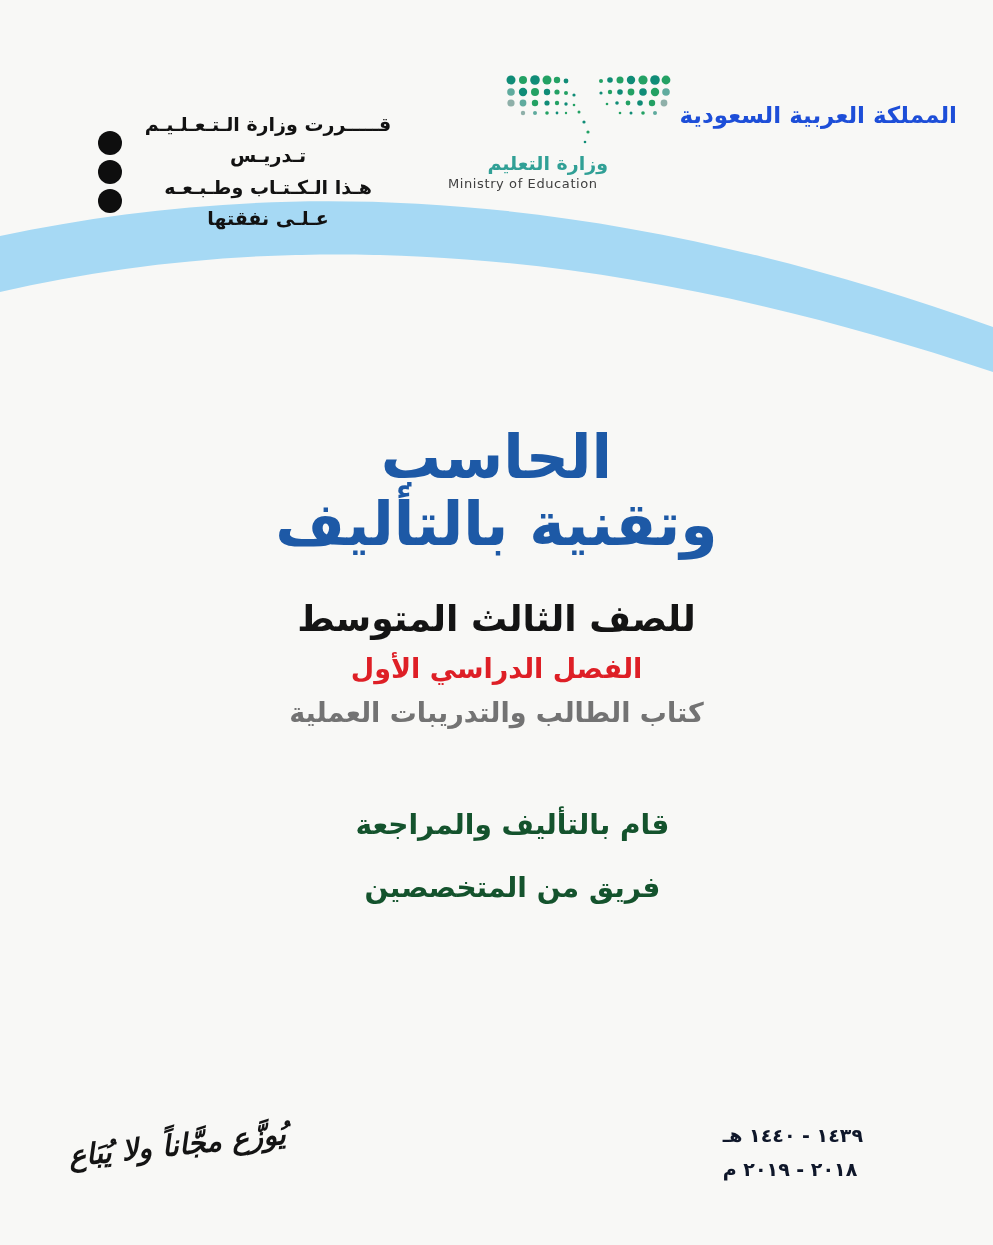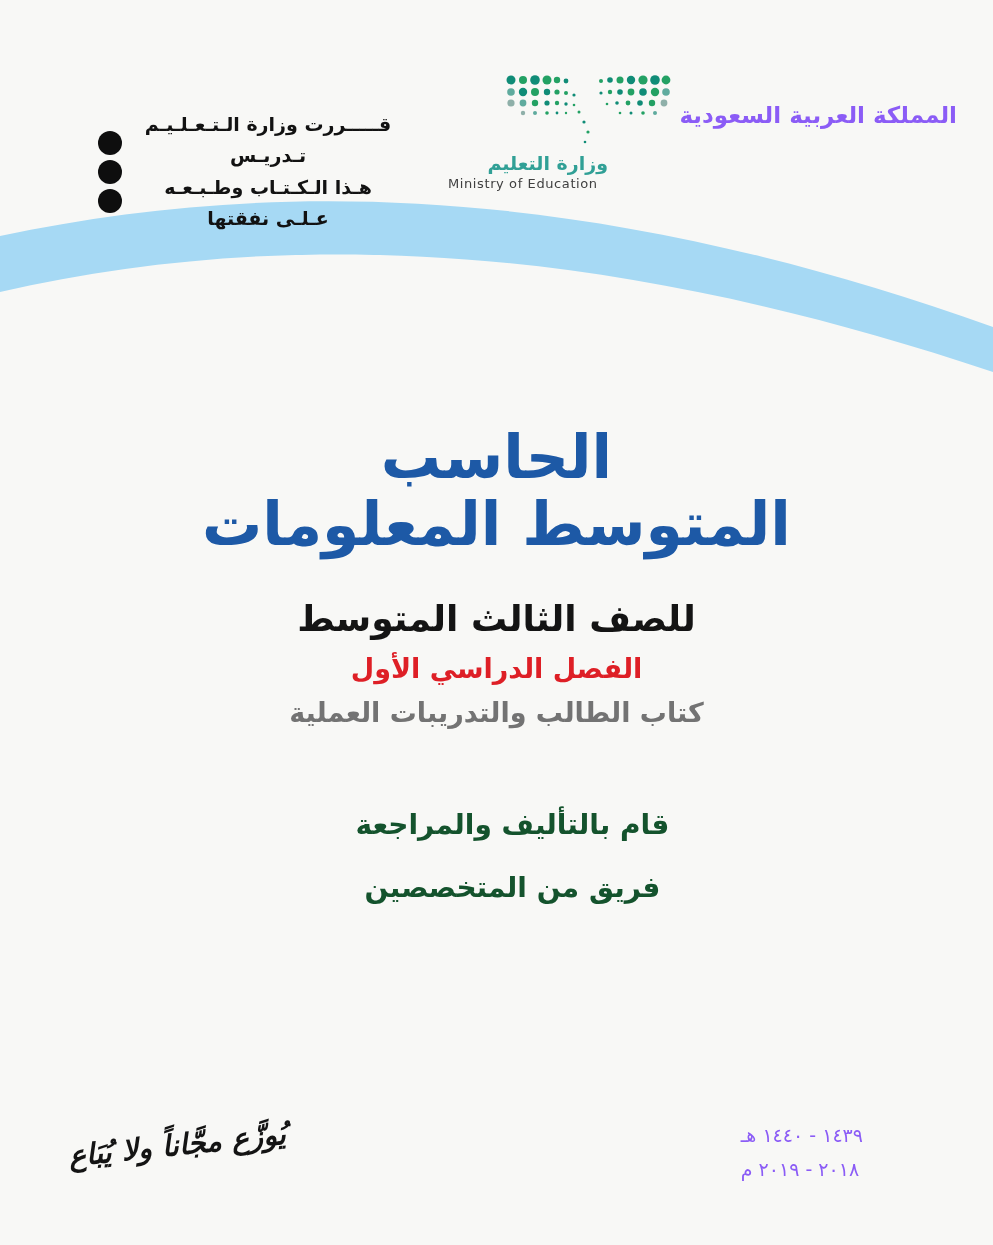--- a/index.html
+++ b/index.html
@@ -12,21 +12,21 @@
   .decree { position: absolute; top: 109px; left: 98px; display: flex; align-items: center; }
   .decree-dots { display: flex; flex-direction: column; gap: 5px; margin-right: 20px; }
   .decree-dots span { width: 24px; height: 24px; border-radius: 50%; background: #0e0e0e; display: block; }
   .decree-text { direction: rtl; text-align: center; font-weight: 700; font-size: 19px; line-height: 1.65; color: #121212; width: 252px; }
   
   .moe-logo { position: absolute; top: 70px; left: 448px; width: 235px; }
   .moe-logo svg { display: block; margin-left: 55px; }
   .moe-ar { color: #31a096; font-weight: 700; font-size: 19px; direction: rtl; text-align: right; width: 160px; margin-top: 2px; letter-spacing: 1px; }
   .moe-en { color: #404040; font-size: 13px; margin-top: 2px; letter-spacing: 0.6px; }
   
-  .kingdom { position: absolute; top: 102px; right: 36px; direction: rtl; color: #8b5cf6; font-size: 23px; font-weight: 600; text-align: center; }
+  .kingdom { position: absolute; top: 102px; right: 36px; direction: rtl; color: #1d4ed8; font-size: 23px; font-weight: 600; text-align: center; }
   
   .arc { position: absolute; top: 0; left: 0; }
   
   .title { position: absolute; top: 424px; left: 0; width: 100%; text-align: center; direction: rtl; color: #1d59a6; font-weight: 700; }
   .title .t1 { font-size: 60px; line-height: 1.12; }
   .title .t2 { font-size: 60px; line-height: 1.12; }
   
   .subtitle { position: absolute; top: 598px; left: 0; width: 100%; text-align: center; direction: rtl; font-weight: 700; }
   .grade { font-size: 36px; color: #141414; }
   .semester { font-size: 27px; color: #de1f26; margin-top: 14px; }
@@ -34,21 +34,21 @@
   
   .authors { position: absolute; top: 808px; left: 16px; width: 100%; text-align: center; direction: rtl; font-weight: 700; color: #14532d; }
   .authors .a1 { font-size: 28px; }
   .authors .a2 { font-size: 28px; margin-top: 30px; }
   
   .distribution {
     position: absolute; left: 68px; top: 1128px; direction: rtl;
     font-size: 29px; font-weight: 700; font-style: italic; color: #141414;
     transform: rotate(-6deg); font-family: "DejaVu Serif", serif;
   }
-  .dates { position: absolute; top: 1118px; right: 130px; direction: rtl; text-align: left; color: #8b5cf6; font-weight: 400; font-size: 19px; line-height: 1.8; }
+  .dates { position: absolute; top: 1118px; right: 130px; direction: rtl; text-align: left; color: #0f172a; font-weight: 700; font-size: 19px; line-height: 1.8; }
 </style>
 </head>
 <body>
 
 <div class="page">
 
   <svg class="arc" width="993" height="420" viewBox="0 0 993 420">
     <path d="M 0,236 C 280,176 600,186 993,327 L 993,372 C 600,240 280,228 0,292 Z" fill="#a6d9f4"></path>
   </svg>
 
@@ -124,21 +124,21 @@
         <circle cx="152" cy="43" r="2" fill="#5fab9e"></circle>
     </svg>
     <div class="moe-ar">وزارة التعليم</div>
     <div class="moe-en">Ministry of Education</div>
   </div>
 
   <div class="kingdom">المملكة العربية السعودية</div>
 
   <div class="title">
     <div class="t1">الحاسب</div>
-    <div class="t2">المتوسط المعلومات</div>
+    <div class="t2">وتقنية بالتأليف</div>
   </div>
 
   <div class="subtitle">
     <div class="grade">للصف الثالث المتوسط</div>
     <div class="semester">الفصل الدراسي الأول</div>
     <div class="booktype">كتاب الطالب والتدريبات العملية</div>
   </div>
 
   <div class="authors">
     <div class="a1">قام بالتأليف والمراجعة</div>

